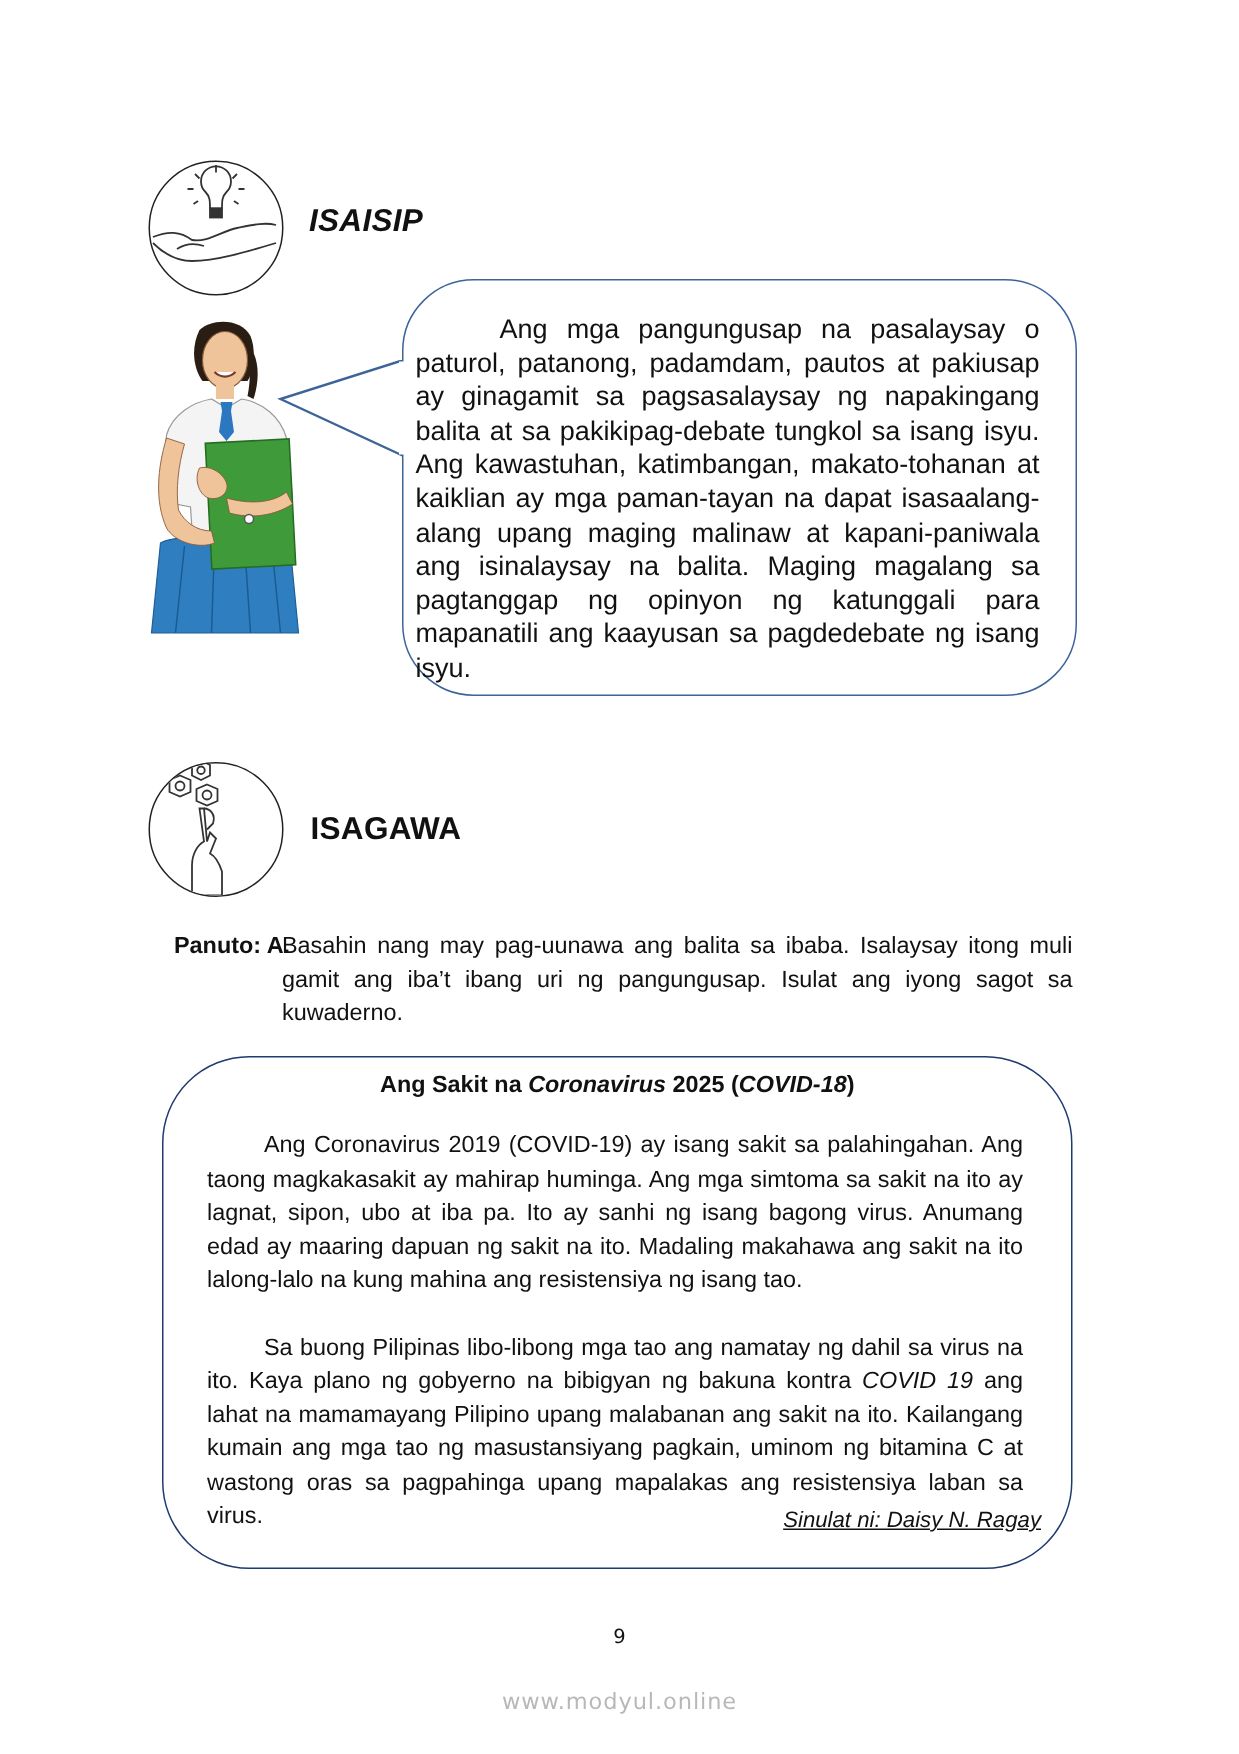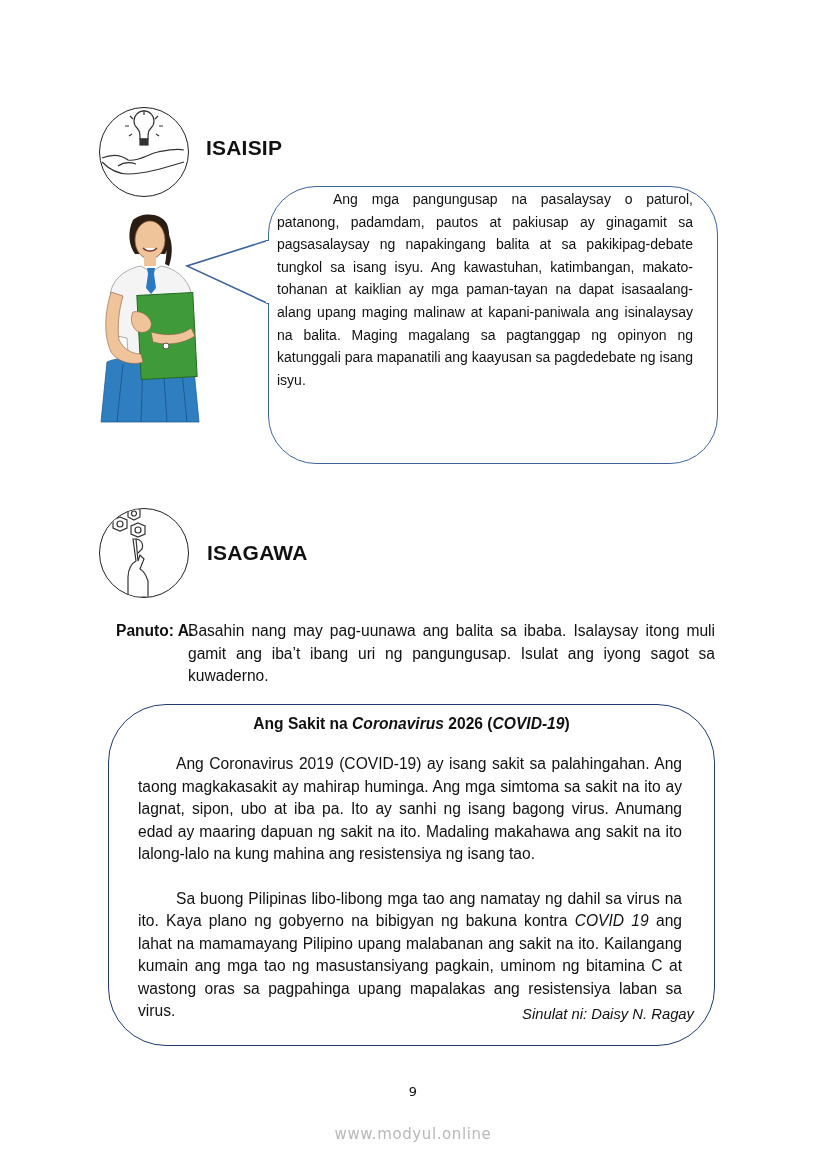--- a/index.html
+++ b/index.html
@@ -7,39 +7,39 @@
          font-family:"Liberation Sans", sans-serif; color:#111; }
   .abs { position:absolute; }
 
   .icon-circle { position:absolute; width:88px; height:88px; border:1.5px solid #222;
                  border-radius:50%; background:#fff; overflow:hidden; }
   .section-title { position:absolute; font-weight:bold; font-size:21px; letter-spacing:0.2px; }
 
   
   .bubble { position:absolute; left:268px; top:186px; width:450px; height:278px;
             border:1.6px solid #3d6499; border-radius:48px; background:#fff; box-sizing:border-box; }
-  .bubble-text { position:absolute; left:277px; top:188px; width:416px;
-                 font-size:14px; line-height:22.6px; text-align:justify; }
+  .bubble-text { position:absolute; left:277px; top:208px; width:416px;
+                 font-size:18px; line-height:22.6px; text-align:justify; }
   .bubble-text p { margin:0; text-indent:56px; }
   .tail-svg { position:absolute; left:180px; top:240px; }
 
   .instr { position:absolute; left:100px; top:620px; width:615px; font-size:15.6px; line-height:22.5px;
            font-family:"Liberation Sans", sans-serif; }
   .instr .lbl { font-weight:bold; position:absolute; left:16px; top:0; }
   .instr .body { margin-left:88px; text-align:justify; }
 
   .news { position:absolute; left:108px; top:704px; width:607px; height:342px;
           border:1.6px solid #1f3b70; border-radius:58px; box-sizing:border-box; background:#fff; }
   .news-title { position:absolute; left:108px; top:715px; width:607px; text-align:center;
                 font-weight:bold; font-size:15.6px; }
   .news-body { position:absolute; left:126px; top:741px; width:568px; font-size:15.6px;
                line-height:22.5px; text-align:justify; }
   .news-body p { margin:12px; text-indent:38px; }
   .news-body p + p { margin-top:22px; }
-  .byline { position:absolute; right:132px; top:1006px; font-style:italic; font-size:14.8px; }
+  .byline { position:absolute; right:132px; top:1006px; font-style:italic; font-size:14.8px;text-decoration:underline; }
 
   .page-num { position:absolute; left:0; width:826px; top:1084px; text-align:center;
               font-size:13px; font-family:"DejaVu Sans", sans-serif; }
   .watermark { position:absolute; left:0; width:826px; top:1125px; text-align:center;
                font-size:15px; color:#b8b8b8; letter-spacing:0.6px; font-family:"DejaVu Sans", sans-serif; }
 </style>
 </head>
 <body>
 
 <div class="icon-circle" style="left:99px; top:107px;">
@@ -53,21 +53,21 @@
       <line x1="25" y1="18" x2="29" y2="18"></line>
       <line x1="63" y1="18" x2="59" y2="18"></line>
       <line x1="29" y1="28" x2="32" y2="26"></line>
       <line x1="59" y1="28" x2="56" y2="26"></line>
       <path d="M2 50 c10 -4 18 -4 26 2 c10 2 20 -6 30 -8 c10 -2 18 -4 26 -2"></path>
       <path d="M2 54 c8 8 16 12 26 12 c16 0 36 -6 56 -12"></path>
       <path d="M18 58 c6 -4 12 -4 18 -2"></path>
     </g>
   </svg>
 </div>
-<div class="section-title" style="left:206px; top:136px;">ISAISIP</div>
+<div class="section-title" style="left:206px; top:136px;font-style:italic;">ISAISIP</div>
 
 <div class="abs" style="left:93px; top:212px; width:118px; height:212px;">
   <svg width="118" height="212" viewBox="0 0 118 212">
 
     <path d="M40 8 c8 -8 28 -8 34 4 c4 10 2 24 -2 30 l-30 0 c-6 -8 -8 -22 -2 -34z" fill="#2a1d14"></path>
     <path d="M74 20 c6 8 6 22 2 34 l-4 -2 c2 -10 2 -20 0 -28z" fill="#2a1d14"></path>
 
     <ellipse cx="57" cy="28" rx="15" ry="19" fill="#f0c49a" stroke="#8a5a3a" stroke-width="0.8"></ellipse>
     <path d="M50 36 c4 4 10 4 14 0" stroke="#7a3a2a" stroke-width="1.5" fill="#fff"></path>
 
@@ -118,21 +118,21 @@
 </div>
 <div class="section-title" style="left:207px; top:541px;">ISAGAWA</div>
 
 <div class="instr">
   <span class="lbl">Panuto: A.</span>
   <div class="body">Basahin  nang  may  pag-uunawa  ang  balita  sa ibaba. Isalaysay itong muli gamit ang iba’t  ibang uri ng  pangungusap.  Isulat ang iyong sagot sa kuwaderno.</div>
 </div>
 
 <div class="news"></div>
 <div class="news-title">
-  <span>Ang Sakit na </span><em>Coronavirus</em><span> 2026 (</span><em>COVID-19</em><span>)</span>
+  <span>Ang Sakit na </span><em>Coronavirus</em><span> 2025 (</span><em>COVID-18</em><span>)</span>
 </div>
 <div class="news-body">
   <p>Ang Coronavirus 2019 (COVID-19) ay isang sakit sa palahingahan. Ang taong magkakasakit ay mahirap huminga. Ang mga simtoma sa sakit na ito ay lagnat, sipon, ubo at iba pa. Ito ay sanhi ng isang bagong virus. Anumang edad ay maaring dapuan ng sakit na ito. Madaling makahawa ang sakit na ito lalong-lalo na kung mahina ang resistensiya ng isang tao.</p>
   <p><span>Sa buong Pilipinas libo-libong mga tao ang namatay ng dahil sa virus na ito. Kaya plano ng gobyerno na bibigyan ng bakuna kontra </span><em>COVID 19</em><span> ang lahat na mamamayang Pilipino upang malabanan ang sakit na ito. Kailangang kumain ang mga tao ng masustansiyang pagkain, uminom ng bitamina C at wastong oras sa pagpahinga upang mapalakas ang resistensiya laban sa virus.</span></p>
 </div>
 <div class="byline">Sinulat ni: Daisy N. Ragay</div>
 
 <div class="page-num">9</div>
 <div class="watermark">www.modyul.online</div>
 

